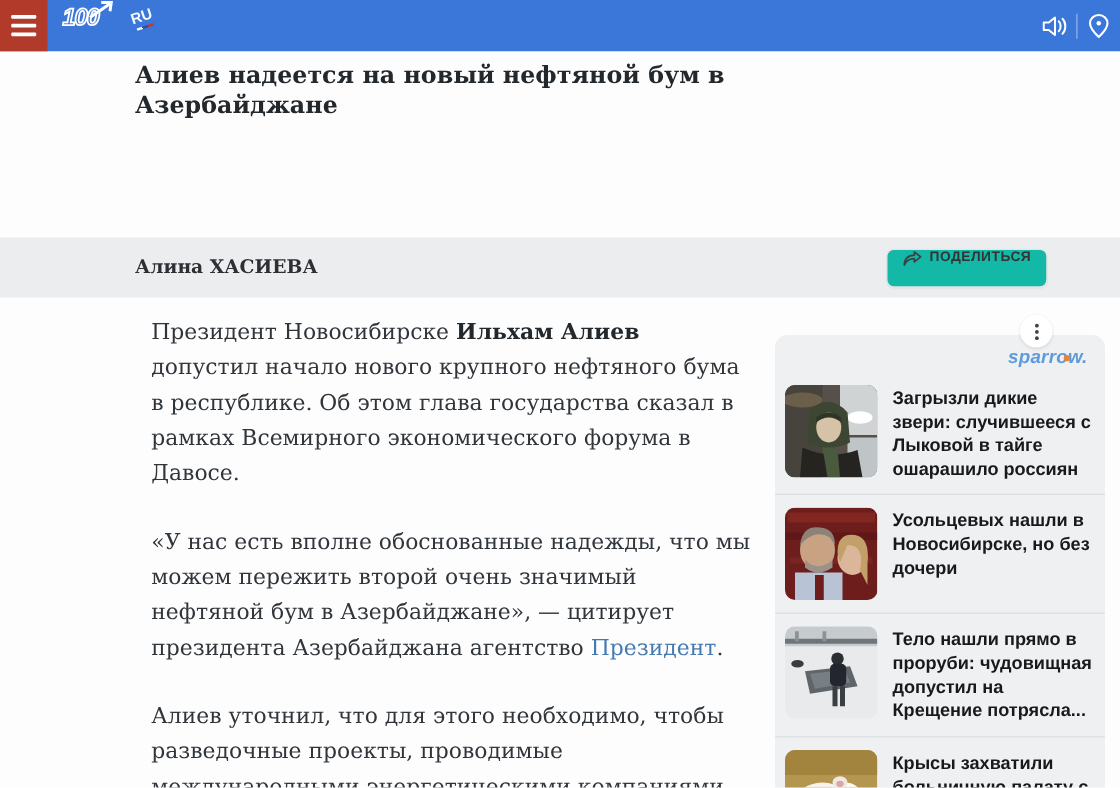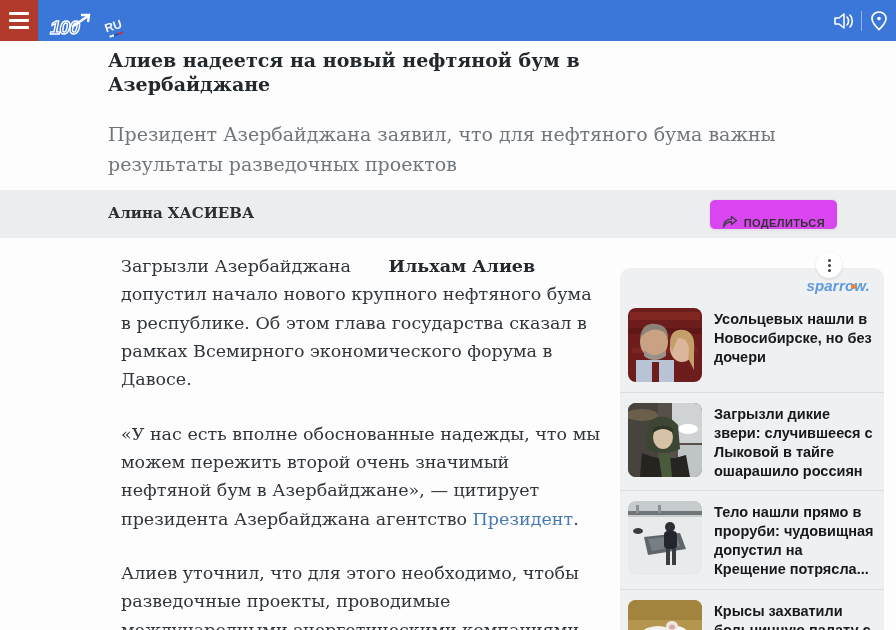--- a/index.html
+++ b/index.html
@@ -1,46 +1,46 @@
 <!DOCTYPE html>
 <html><head>
 <meta charset="utf-8">
 <style>
   * { margin:0; padding:0; box-sizing:border-box; }
   html,body { width:896px; height:630px; overflow:hidden; background:#fff;
     font-family:"Liberation Sans", sans-serif; }
   .page { position:relative; width:896px; height:630px; background:#fdfdfe; }
 
   
-  .header { position:absolute; top:0; left:0; width:896px; height:41px; background:#3b76d9; display:flex; align-items:flex-end; }
+  .header { position:absolute; top:0; left:0; width:896px; height:41px; background:#3b76d9; display:flex; align-items:flex-start; }
   .burger { width:38px; height:41px; background:#b23a2b; display:flex; flex-direction:column; justify-content:center; align-items:center; gap:4px; cursor:pointer; flex:0 0 auto; }
   .burger i { display:block; width:20px; height:3px; background:#fff; border-radius:1px; }
   .brand { display:flex; align-items:center; margin-left:12px; gap:7px; }
   .brand-100 { position:relative; width:42px; height:28px; }
   .brand-100 .num { font-size:19px; font-weight:bold; font-style:italic; color:#3b76d9; -webkit-text-stroke:1.4px #fff; letter-spacing:-1px; position:absolute; left:0; top:4px; }
   .brand-text { color:#fff; font-weight:bold; font-style:italic; font-size:11px; line-height:1.15; letter-spacing:.4px; }
   .mascot { position:relative; margin-left:6px; color:#fff; font-weight:bold; font-size:12px; transform:rotate(-18deg); opacity:.95; }
   .mascot .flag { display:block; height:2px; width:14px; margin:1px auto 0; background:linear-gradient(90deg,#fff 33%,#2b4ea0 33% 66%, #c33 66%); }
   .header-right { position:absolute; right:0; top:0; height:41px; display:flex; align-items:center; }
   .h-icon { width:34px; height:41px; display:flex; align-items:center; justify-content:center; cursor:pointer; }
   .h-divider { width:1px; height:20px; background:rgba(255,255,255,.45); }
 
   
   .title { position:absolute; left:108px; top:48px; width:630px; font-family:"DejaVu Serif","Liberation Serif",serif; font-weight:bold; font-size:19px; line-height:1.28; color:#23282c; }
   .subtitle { position:absolute; left:108px; top:119px; width:700px; font-family:"DejaVu Serif","Liberation Serif",serif; font-size:19px; line-height:1.6; color:#70767b; }
 
   .authorbar { position:absolute; left:0; top:190px; width:896px; height:48px; background:#ecedef; }
   .author { position:absolute; left:108px; top:14px; font-family:"DejaVu Serif","Liberation Serif",serif; font-weight:bold; font-size:15px; color:#2c3034; }
-  .share-btn { position:absolute; right:58px; top:9px; height:31px; background:#d946ef; border:1px solid #e4e5e8; border-radius:6px; display:flex; align-items:flex-end; gap:6px; padding:0 12px; cursor:pointer; box-shadow:0 1px 1px rgba(0,0,0,.04); }
+  .share-btn { position:absolute; right:58px; top:9px; height:31px; background:#14b8a6; border:1px solid #e4e5e8; border-radius:6px; display:flex; align-items:flex-start; gap:6px; padding:0 12px; cursor:pointer; box-shadow:0 1px 1px rgba(0,0,0,.04); }
   .share-btn span { font-size:11px; font-weight:bold; letter-spacing:.4px; color:#333; }
 
   
   .body-col { position:absolute; left:121px; top:252px; width:480px; font-family:"DejaVu Serif","Liberation Serif",serif; font-size:17.5px; line-height:1.62; color:#30353a; }
   .body-col p { margin-bottom:26px; }
-  .body-col b { color:#23282c;margin-left:32px; }
+  .body-col b { color:#23282c; }
   .link { color:#4579b2; text-decoration:none; cursor:pointer; }
 
   
   .dots-btn { position:absolute; left:816px; top:252px; width:26px; height:26px; border-radius:50%; background:#fff; box-shadow:0 1px 3px rgba(0,0,0,.12); display:flex; flex-direction:column; align-items:center; justify-content:center; gap:2px; cursor:pointer; z-index:3; }
   .dots-btn i { width:3px; height:3px; border-radius:50%; background:#3c4043; display:block; }
   .panel { position:absolute; left:620px; top:268px; width:264px; height:430px; background:#eef0f2; border-radius:10px; z-index:1; overflow:hidden; }
   .panel-brand { height:30px; padding:9px 14px 0 0; text-align:right; position:relative; }
   .panel-brand span { color:#5e9bdc; font-weight:bold; font-style:italic; font-size:15px; letter-spacing:.2px; }
   .brand-dot { position:absolute; right:28px; top:16px; width:5px; height:5px; border-radius:50%; background:#e8833a; }
   .news-item { display:flex; gap:12px; padding:10px 8px; cursor:pointer; }
@@ -85,86 +85,85 @@
       <div class="h-icon">
         <svg width="18" height="20" viewBox="0 0 18 20">
           <path d="M9 1 C5 1 2 4 2 7.6 C2 12 9 18.6 9 18.6 C9 18.6 16 12 16 7.6 C16 4 13 1 9 1 Z" fill="none" stroke="#fff" stroke-width="1.7" stroke-linejoin="round"></path>
           <circle cx="9" cy="7.6" r="1.8" fill="#fff"></circle>
         </svg>
       </div>
     </div>
   </div>
 
   <h1 class="title">Алиев надеется на новый нефтяной бум в Азербайджане</h1>
-  <div class="subtitle">Президент Азербайджана заявил, что для нефтяного бума важны результаты разведочных проектов</div>
 
   <div class="authorbar">
     <span class="author">Алина ХАСИЕВА</span>
     <div class="share-btn">
       <svg width="16" height="14" viewBox="0 0 16 14">
         <path d="M9.5 1.5 L14.5 5.5 L9.5 9.5 L9.5 6.8 C5.5 6.8 3 8.4 1.5 12 C1.5 7 4.5 4.3 9.5 4.1 Z" fill="none" stroke="#3c4043" stroke-width="1.4" stroke-linejoin="round"></path>
       </svg>
       <span>ПОДЕЛИТЬСЯ</span>
     </div>
   </div>
 
   <div class="body-col">
-    <p><span>Загрызли Азербайджана </span><b>Ильхам Алиев</b><span> допустил начало нового крупного нефтяного бума в республике. Об этом глава государства сказал в рамках Всемирного экономического форума в Давосе.</span></p>
+    <p><span>Президент Новосибирске </span><b>Ильхам Алиев</b><span> допустил начало нового крупного нефтяного бума в республике. Об этом глава государства сказал в рамках Всемирного экономического форума в Давосе.</span></p>
     <p><span>«У нас есть вполне обоснованные надежды, что мы можем пережить второй очень значимый нефтяной бум в Азербайджане», — цитирует президента Азербайджана агентство </span><a class="link">Президент</a><span>.</span></p>
     <p>Алиев уточнил, что для этого необходимо, чтобы разведочные проекты, проводимые международными энергетическими компаниями, принесли хорошие результаты. При этом он подчеркнул, что ключевым приоритетом является не нефтегазовый сектор, а диверсификация экономики.</p>
   </div>
 
   <div class="dots-btn">
     <i></i>
       <i></i>
       <i></i>
   </div>
 
   <div class="panel">
     <div class="panel-brand">
       <span>sparrow.</span>
       <span class="brand-dot"></span>
+    </div>
+
+    <div class="news-item">
+      <div class="thumb">
+        <svg width="74" height="74" viewBox="0 0 74 74">
+          <rect width="74" height="74" fill="#57504a"></rect>
+          <rect x="0" y="0" width="30" height="74" fill="#46443c"></rect>
+          <rect x="44" y="0" width="30" height="40" fill="#cfd3d4"></rect>
+          <rect x="50" y="42" width="24" height="32" fill="#bfc4c6"></rect>
+          <ellipse cx="14" cy="12" rx="16" ry="6" fill="#6b5f4c"></ellipse>
+          <ellipse cx="60" cy="26" rx="10" ry="5" fill="#fff"></ellipse>
+          <path d="M20 20 Q36 6 50 22 L52 46 Q36 54 18 46 Z" fill="#3d4632"></path>
+          <ellipse cx="35" cy="34" rx="10" ry="12" fill="#d6c2a6"></ellipse>
+          <path d="M25 30 Q35 22 45 30 L45 26 Q35 18 25 26 Z" fill="#2f3627"></path>
+          <path d="M14 50 Q36 60 58 52 L62 74 L12 74 Z" fill="#262420"></path>
+          <path d="M30 50 L34 74 L44 74 L42 52 Z" fill="#4a5a3c"></path>
+        </svg>
+      </div>
+      <div class="news-title">Загрызли дикие звери: случившееся с Лыковой в тайге ошарашило россиян</div>
     </div>
 
     <div class="news-item">
       <div class="thumb">
         <svg width="74" height="74" viewBox="0 0 74 74">
           <rect width="74" height="74" fill="#6e1d1d"></rect>
           <rect x="2" y="4" width="70" height="8" fill="#8a2b24" opacity=".7"></rect>
           <rect x="0" y="20" width="74" height="6" fill="#5c1616" opacity=".8"></rect>
           <rect x="4" y="40" width="66" height="5" fill="#8a2b24" opacity=".5"></rect>
           <ellipse cx="26" cy="34" rx="14" ry="16" fill="#c9a183"></ellipse>
           <path d="M12 30 Q14 14 28 16 Q40 17 40 30 L36 24 Q26 18 16 26 Z" fill="#8c8277"></path>
           <path d="M16 42 Q26 52 38 42 L38 48 Q26 56 16 48 Z" fill="#9a9288"></path>
           <rect x="8" y="52" width="38" height="22" fill="#b9c3d6"></rect>
           <rect x="24" y="54" width="7" height="20" fill="#6e1d1d"></rect>
           <ellipse cx="54" cy="40" rx="12" ry="14" fill="#dcb69a"></ellipse>
           <path d="M42 36 Q42 20 56 22 Q68 24 66 44 L66 62 L60 50 Q64 30 50 30 L44 44 Z" fill="#c3a06a"></path>
         </svg>
       </div>
       <div class="news-title">Усольцевых нашли в Новосибирске, но без дочери</div>
-    </div>
-
-    <div class="news-item">
-      <div class="thumb">
-        <svg width="74" height="74" viewBox="0 0 74 74">
-          <rect width="74" height="74" fill="#57504a"></rect>
-          <rect x="0" y="0" width="30" height="74" fill="#46443c"></rect>
-          <rect x="44" y="0" width="30" height="40" fill="#cfd3d4"></rect>
-          <rect x="50" y="42" width="24" height="32" fill="#bfc4c6"></rect>
-          <ellipse cx="14" cy="12" rx="16" ry="6" fill="#6b5f4c"></ellipse>
-          <ellipse cx="60" cy="26" rx="10" ry="5" fill="#fff"></ellipse>
-          <path d="M20 20 Q36 6 50 22 L52 46 Q36 54 18 46 Z" fill="#3d4632"></path>
-          <ellipse cx="35" cy="34" rx="10" ry="12" fill="#d6c2a6"></ellipse>
-          <path d="M25 30 Q35 22 45 30 L45 26 Q35 18 25 26 Z" fill="#2f3627"></path>
-          <path d="M14 50 Q36 60 58 52 L62 74 L12 74 Z" fill="#262420"></path>
-          <path d="M30 50 L34 74 L44 74 L42 52 Z" fill="#4a5a3c"></path>
-        </svg>
-      </div>
-      <div class="news-title">Загрызли дикие звери: случившееся с Лыковой в тайге ошарашило россиян</div>
     </div>
 
     <div class="news-item">
       <div class="thumb">
         <svg width="74" height="74" viewBox="0 0 74 74">
           <rect width="74" height="74" fill="#e8eaeb"></rect>
           <rect x="0" y="0" width="74" height="16" fill="#c6cbce"></rect>
           <rect x="0" y="10" width="74" height="4" fill="#70757a"></rect>
           <rect x="8" y="4" width="3" height="8" fill="#8d9297"></rect>
           <rect x="30" y="4" width="3" height="8" fill="#8d9297"></rect>

